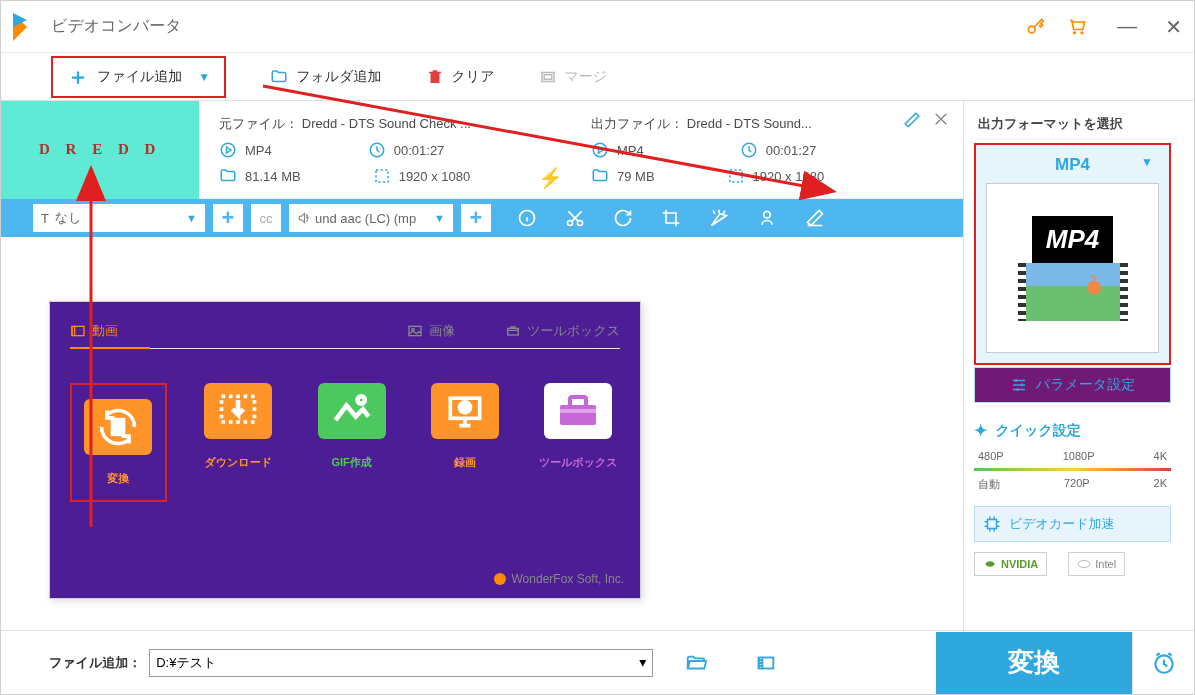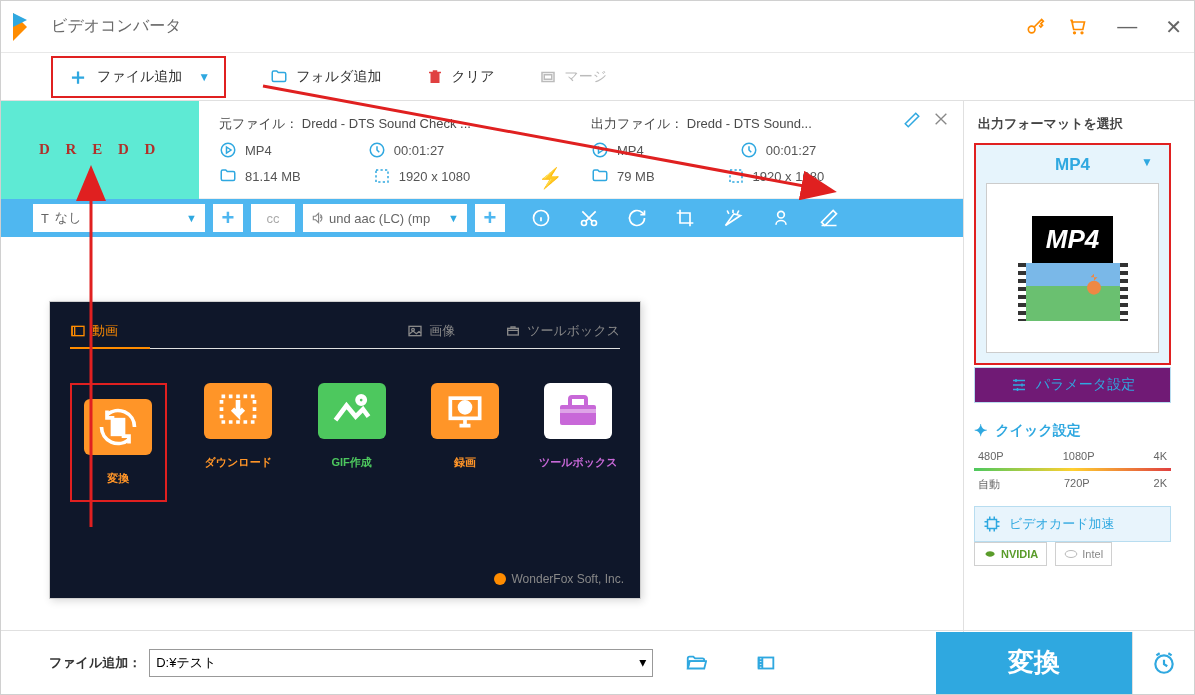--- a/index.html
+++ b/index.html
@@ -28,25 +28,25 @@
 .det-col{flex:1;padding:10px 20px}
 .det-line{display:flex;align-items:center;height:26px;font-size:13px;color:#555;gap:8px}
 .det-line .fn{color:#4a4a4a;font-size:13px}
 .bolt{color:#ff8c00;font-size:20px;width:40px;text-align:center;align-self:flex-end;padding-bottom:8px}
 .edit-icons{width:60px;display:flex;align-items:flex-start;gap:12px;padding-top:10px}
 .toolbar2{height:38px;background:#4fb7f0;display:flex;align-items:center;gap:8px;padding:0 6px}
 .t2-sel{background:#fff;display:flex;align-items:center;padding:0 8px;font-size:13px;color:#666;height:28px}
 .t2-sel.w1{width:172px}
 .t2-sel.w2{width:164px}
 .t2-plus{width:30px;height:28px;background:#fff;color:#4fb7f0;display:flex;align-items:center;justify-content:center;font-size:22px;font-weight:bold;cursor:pointer}
-.t2-cc{width:44px;height:28px;background:#fff;color:#aaa;display:flex;align-items:center;justify-content:center;font-size:13px}
+.t2-cc{width:30px;height:28px;background:#fff;color:#aaa;display:flex;align-items:center;justify-content:center;font-size:13px}
 .t2-icons{display:flex;gap:28px;padding-left:18px;color:#fff;align-items:center}
 .t2-icons svg{width:20px;height:20px}
 .chev-d{font-size:11px;color:#2fa8e0;margin-left:auto}
-.panel{position:absolute;left:48px;top:300px;width:592px;height:298px;background:#0f172a;border:1px solid #d0d0d0;box-shadow:2px 2px 8px rgba(0,0,0,.15);padding:20px}
+.panel{position:absolute;left:48px;top:300px;width:592px;height:298px;background:#4c1d95;border:1px solid #d0d0d0;box-shadow:2px 2px 8px rgba(0,0,0,.15);padding:20px}
 .panel-tabs{display:flex;gap:50px;border-bottom:1px solid #e0e0e0;padding-bottom:8px}
 .ptab{display:flex;align-items:center;gap:6px;font-size:13px;color:#888}
 .ptab.act{color:#ff8c00}
 .ptab.act .uline{position:absolute;height:2px;width:80px;background:#ff8c00;bottom:-1px}
 .panel-tiles{display:flex;gap:30px;padding-top:34px}
 .ptile{width:98px;display:flex;flex-direction:column;align-items:center;gap:16px;cursor:pointer}
 .ptile.sel{border:2px solid #e02020;padding:14px 8px;width:110px}
 .tic{width:68px;height:56px;display:flex;align-items:center;justify-content:center;border-radius:6px}
 .tic.or{background:#ff9528}
 .tic.gr{background:#4dc85e}
@@ -67,21 +67,21 @@
 .strip::before,.strip::after{content:"";position:absolute;top:0;bottom:0;width:8px;background:repeating-linear-gradient(#333 0 4px,#fff 4px 8px)}
 .strip::before{left:-8px}.strip::after{right:-8px}
 .param-btn{margin-top:2px;border:1px solid #b8ddf0;background:#701a75;padding:8px;display:flex;align-items:center;justify-content:center;gap:8px;font-size:14px;color:#2fa8e0;cursor:pointer}
 .quick{margin-top:18px}
 .quick-hd{display:flex;align-items:center;gap:8px;color:#2fa8e0;font-size:14px;font-weight:bold;padding-bottom:10px}
 .qpl{color:#2fa8e0;font-size:16px}
 .res-scale{display:flex;justify-content:space-between;font-size:11px;color:#666;padding:0 4px}
 .res-bar{height:3px;background:linear-gradient(90deg,#4dc85e,#ffd030,#e04040);margin:6px 0}
 .res-scale2{display:flex;justify-content:space-between;font-size:11px;color:#666;padding:0 4px}
 .vcard{margin-top:14px;border:1px solid #b8ddf0;background:#e8f4fc;padding:8px;display:flex;align-items:center;gap:8px;font-size:13px;color:#2fa8e0;cursor:pointer}
-.chip-row{display:flex;gap:8px;}
+.chip-row{display:flex;gap:21px;margin-top:10px}
 .chip{border:1px solid #d0d0d0;padding:4px 8px;font-size:11px;display:flex;align-items:center;gap:4px}
 .nv{color:#5a9c2a;font-weight:bold}
 .intel{color:#888}
 .footer{position:absolute;bottom:0;left:0;right:0;height:64px;border-top:1px solid #e0e0e0;display:flex;align-items:center;padding-left:48px}
 .out-lbl{font-size:13px;color:#333;font-weight:bold;margin-right:8px}
 .out-path{width:504px;border:1px solid #999;padding:4px 6px;font-size:13px;background:#fff;display:flex;align-items:flex-start}
 .out-path .chev{margin-left:auto;font-size:14px}
 .f-icons{display:flex;gap:48px;margin-left:32px}
 .f-icons svg{width:22px;height:22px;color:#2fa8e0}
 .conv-btn{margin-left:auto;width:196px;height:62px;background:#2fa8e0;color:#fff;font-size:26px;font-weight:bold;display:flex;align-items:center;justify-content:center;cursor:pointer}

